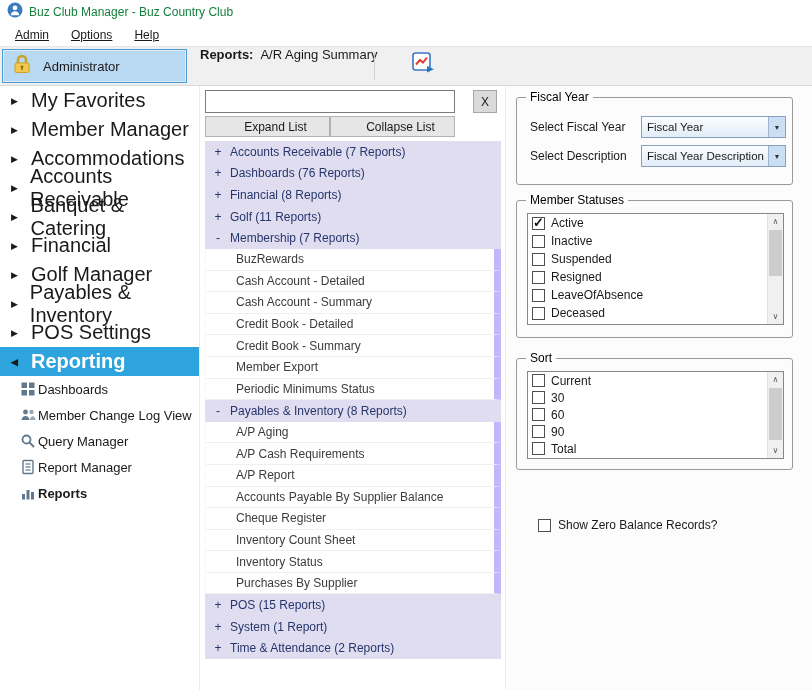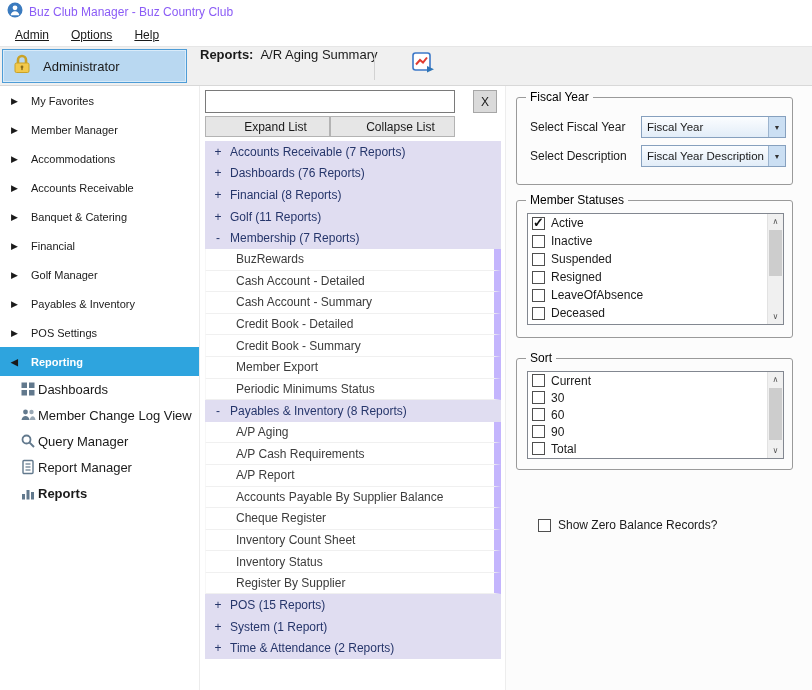--- a/index.html
+++ b/index.html
@@ -1,38 +1,38 @@
 <!DOCTYPE html>
 <html><head>
 <meta charset="utf-8">
 <style>
   * { margin:0; padding:0; box-sizing:border-box; }
   body { background:#ddd; font-family:"Liberation Sans", sans-serif; }
   .window { position:relative; width:812px; height:690px; background:#fff; overflow:hidden; color:#1a1a1a; }
 
   
   .titlebar { position:absolute; top:0; left:0; right:0; height:24px; background:#fff; display:flex; align-items:center; gap:6px; padding-left:7px; }
-  .titlebar .title-text { font-size:12px; color:#8b5cf6; }
+  .titlebar .title-text { font-size:12px; color:#15803d; }
 
   
   .menubar { position:absolute; top:24px; left:0; right:0; height:22px; background:#fff; display:flex; align-items:center; padding-left:4px; }
   .menu-item { font-size:12px; padding:3px 11px; cursor:default;text-decoration:underline; }
 
   
   .toolbar { position:absolute; top:46px; left:0; right:0; height:40px; background:#F0F0F0; border-top:1px solid #E6E6E6; border-bottom:1px solid #D8D8D8; }
   .admin-btn { position:absolute; left:2px; top:2px; width:185px; height:34px; background:#B9D8F1; border:1px solid #4E9CD6; box-shadow:inset 0 0 0 1px #D9EBF9; display:flex; align-items:center; gap:9px; padding-left:7px; cursor:default; }
   .admin-btn .admin-label { font-size:13px; }
   .reports-caption { position:absolute; left:200px; top:0; height:100%; display:flex; align-items:flex-start; gap:7px; font-size:13px; }
   .reports-caption .cap-label { font-weight:bold; }
   .tb-sep { position:absolute; left:374px; top:5px; bottom:5px; width:1px; background:#D2D2D2; }
   .run-btn { position:absolute; left:381px; top:3px; height:34px; display:flex; align-items:center; gap:7px; padding:0 9px; font-size:13px; cursor:default;flex-direction:column; }
 
   
   .sidebar { position:absolute; left:0; top:86px; width:200px; bottom:0; background:#fff; border-right:1px solid #ECECEC; }
-  .side-item { height:29px; display:flex; align-items:center; gap:9px; padding-left:11px; font-size:11px; cursor:default; }
+  .side-item { height:29px; display:flex; align-items:center; gap:9px; padding-left:11px; font-size:20px; cursor:default; }
   .side-item .arr { width:11px; font-size:9px; color:#1a1a1a; display:inline-block; }
   .side-item .arr::before { content:"▶"; }
   .side-item.selected { background:#2EA4DE; color:#fff; font-weight:bold; }
   .side-item.selected .arr::before { content:"◀"; }
   .side-sub { height:26px; display:flex; align-items:center; gap:2px; padding-left:20px; font-size:13px; cursor:default; }
   .side-sub .sicon { width:16px; height:16px; display:inline-flex; }
   .side-sub.selected-report { font-weight:bold; }
 
   
   .middle { position:absolute; left:200px; top:86px; width:305px; bottom:0; background:#fff; }
@@ -288,21 +288,21 @@
       <div class="trow rep">
           <span>Cheque Register</span>
         </div>
       <div class="trow rep">
           <span>Inventory Count Sheet</span>
         </div>
       <div class="trow rep">
           <span>Inventory Status</span>
         </div>
       <div class="trow rep">
-          <span>Register By Supplier</span>
+          <span>Purchases By Supplier</span>
         </div>
       <div class="trow cat">
           <span class="tsign">+</span>
           <span>POS (15 Reports)</span>
         </div>
       <div class="trow cat">
           <span class="tsign">+</span>
           <span>System (1 Report)</span>
         </div>
       <div class="trow cat">

